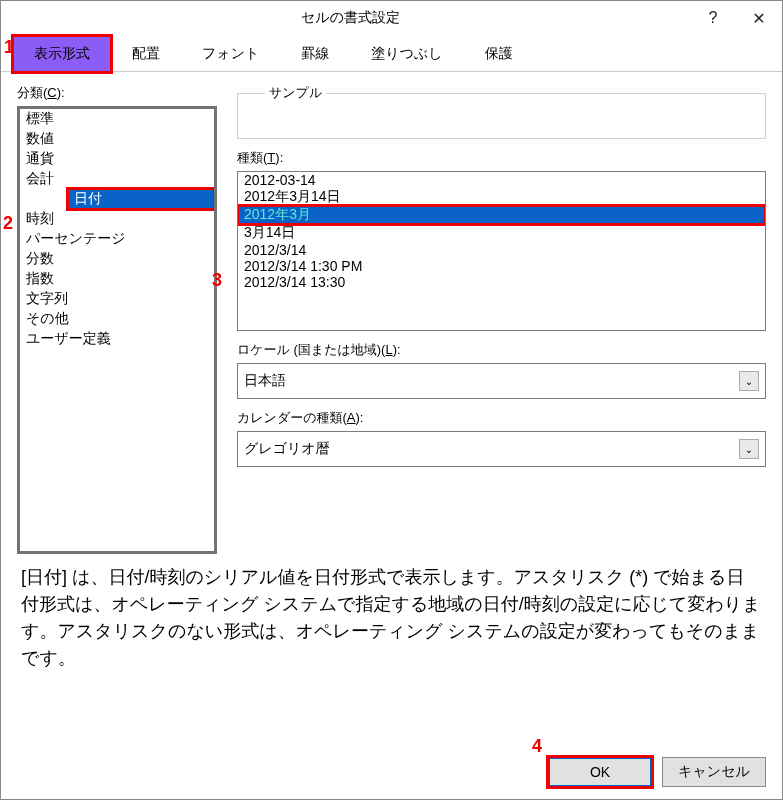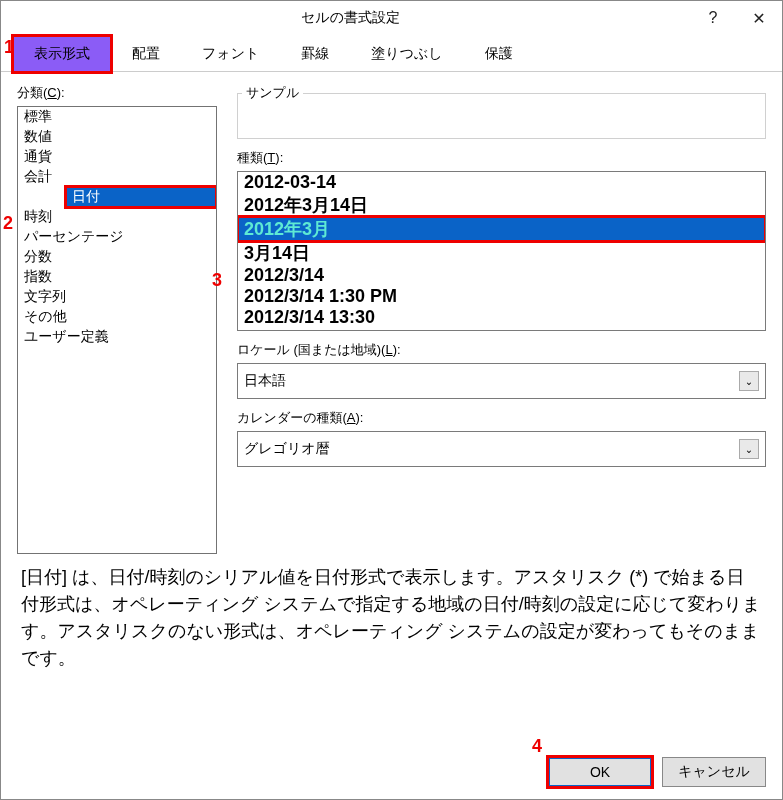--- a/index.html
+++ b/index.html
@@ -8,29 +8,29 @@
   .titlebar .title { font-size: 14px; flex: 1; text-align: center; }
   .titlebar .ctrl { width: 46px; height: 34px; display: flex; align-items: center; justify-content: center; font-size: 16px; color: #222; }
   .tabs { display: flex; border-bottom: 1px solid #ccc; padding-left: 12px; }
   .tab { padding: 8px 20px; font-size: 14px; border: 1px solid transparent; position: relative; top: 1px; }
   .tab.active { border: 1px solid #ccc; border-bottom: 1px solid #fff; background: #8b5cf6; }
   .tab.hl { outline: 3px solid #e00; outline-offset: -1px; }
   .content { display: flex; padding: 12px 16px 4px 16px; gap: 20px; }
   .col-left { width: 200px; }
   .label { font-size: 13px; margin-bottom: 4px; display: block; }
   .underline { text-decoration: underline; }
-  .listbox { border: 1px solid #737373; height: 448px; overflow-y: auto; background: #fff; }
+  .listbox { border: 3px solid #737373; height: 448px; overflow-y: auto; background: #fff; }
   .listitem { font-size: 14px; padding: 1px 6px; }
   .listitem.sel { background: #0a63c7; color: #fff; }
   .listitem.hl { outline: 3px solid #e00; outline-offset: -1px; margin-left: 48px; }
   .col-right { flex: 1; display: flex; flex-direction: column; gap: 10px; }
-  .sample { border: 1px solid #d0d0d0; padding: 8px 10px 28px 4px; }
+  .sample { border: 1px solid #d0d0d0; padding: 8px 10px 28px 27px; }
   .sample legend { font-size: 13px; padding: 0 4px; }
   .typebox { border: 1px solid #7a7a7a; height: 160px; overflow-y: scroll; background: #fff; }
-  .typeitem { font-size: 18px; padding: 0 6px; font-weight: bold; }
+  .typeitem { font-size: 14px; padding: 0 6px; }
   .typeitem.sel { background: #0a63c7; color: #5eead4; }
   .typeitem.hl { outline: 3px solid #e00; outline-offset: -1px; }
   .combo { border: 1px solid #7a7a7a; height: 36px; width: 100%; display: flex; align-items: center; padding: 0 6px; font-size: 14px; background: #fff; position: relative; text-align: center; }
   .combo .arrow { margin-left: auto; width: 20px; height: 20px; border: 1px solid #aaa; background: #e9e9e9; display: flex; align-items: center; justify-content: center; font-size: 10px; }
   .desc { font-size: 18px; padding: 6px 20px 10px 20px; line-height: 1.5; }
   .footer { position: absolute; bottom: 12px; right: 16px; display: flex; gap: 10px; }
   .btn { width: 104px; height: 30px; border: 1px solid #888; background: #e1e1e1; font-size: 14px; display: flex; align-items: center; justify-content: center; }
   .btn.default { border: 1px solid #0a63c7; box-shadow: 0 0 0 1px #0a63c7 inset; }
   .btn.hl { outline: 3px solid #e00; outline-offset: -1px; }
   .num { position: absolute; font-weight: bold; color: #e00; font-size: 18px; z-index: 10; }

